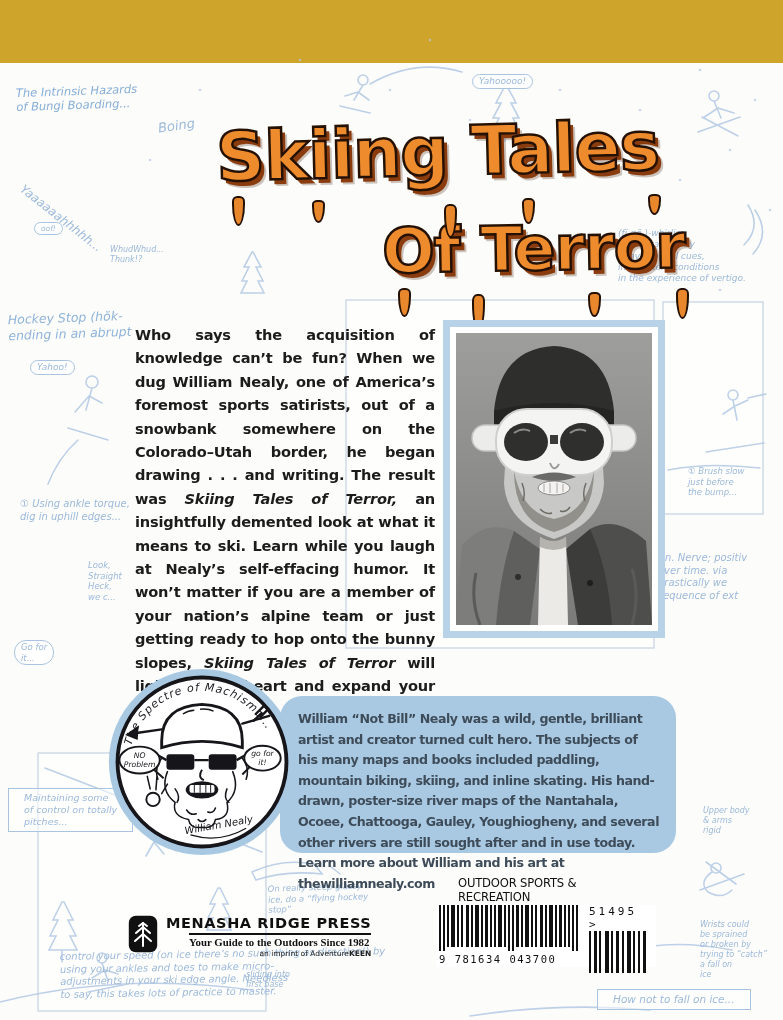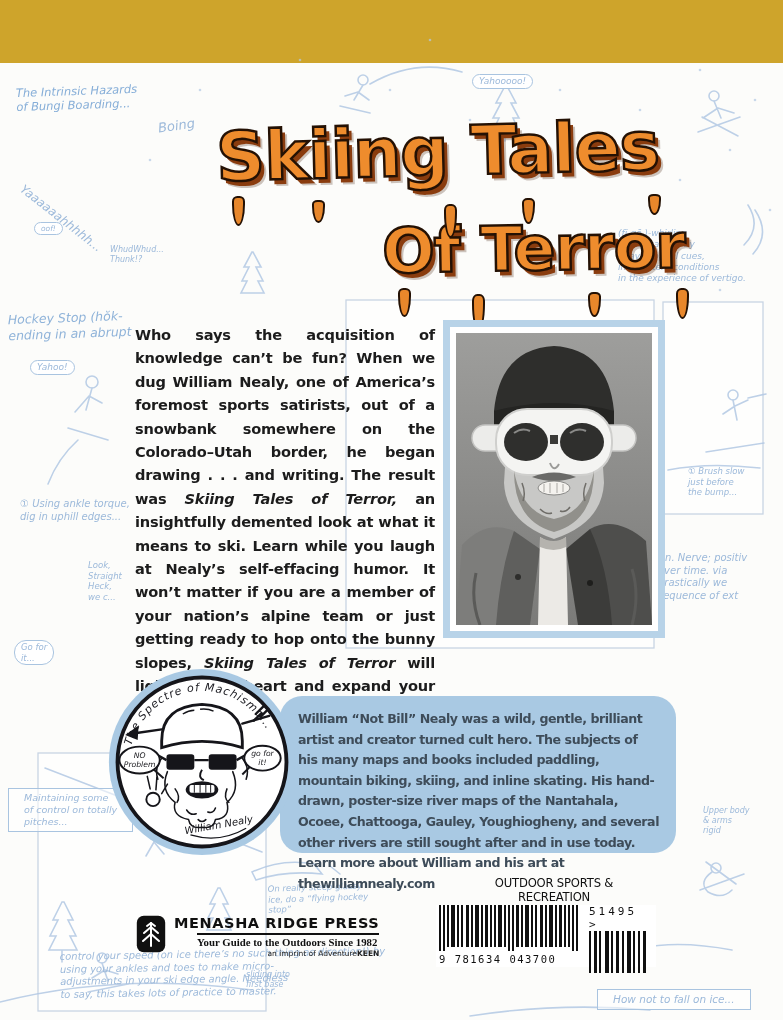--- a/index.html
+++ b/index.html
@@ -29,31 +29,31 @@
   
   .photo-frame{position:absolute;z-index:3;left:443px;top:320px;
       border:7px solid #b8d3e8;background:#fff;padding:6px;line-height:0;}
   
   .blue-box{position:absolute;z-index:3;left:280px;top:696px;width:396px;height:157px;
       background:#a9c9e3;border-radius:22px;box-sizing:border-box;padding:13px 16px 0 18px;}
   .bio-text{margin:0;font-weight:bold;font-size:12.6px;line-height:20.6px;
       letter-spacing:-.45px;color:#3e4c59;}
   .badge{position:absolute;z-index:4;left:106px;top:666px;width:192px;height:192px;}
   
-  .pub{position:absolute;z-index:3;left:136px;top:915px;}
+  .pub{position:absolute;z-index:3;left:128px;top:915px;}
   .pub-row{display:flex;align-items:flex-start;}
   .pub-text{margin-left:8px;}
   .pub-name{font-weight:bold;font-size:14.5px;letter-spacing:.6px;color:#101010;}
   .pub-tagline{border-top:2.5px solid #101010;margin-top:2px;padding-top:1px;
       font-family:"Liberation Serif",serif;font-weight:bold;font-size:10.8px;color:#101010;margin-left:23px;}
   .pub-imprint{text-align:right;font-size:7.5px;color:#222;margin-top:1px;}
   .pub-imprint .kb{font-weight:bold;}
   
   .retail{position:absolute;z-index:3;left:458px;top:876px;width:192px;color:#101010;}
-  .retail-cat{font-size:11.6px;font-weight:500;letter-spacing:-.2px;text-align:center;}
+  .retail-cat{font-size:11.6px;font-weight:500;letter-spacing:-.2px;}
   .retail-row{display:flex;justify-content:space-between;font-size:11.4px;margin-top:2px;}
   .barcode-panel{position:absolute;z-index:3;left:436px;top:905px;width:220px;height:62px;
       background:#fff;display:flex;align-items:flex-start;}
   .ean{width:146px;padding-left:3px;}
   .ean-digits{font-family:"DejaVu Sans Mono",monospace;font-size:10.5px;letter-spacing:1.5px;
       color:#101010;margin-top:-2px;}
   .addon{width:66px;margin-left:4px;}
   .addon-digits{font-family:"DejaVu Sans Mono",monospace;font-size:11px;letter-spacing:3px;
       color:#101010;}
 </style>
@@ -161,20 +161,26 @@
 pitches...</div>
   <div class="bg-note" style="left:268px;top:882px;font-size:8.5px;transform:rotate(-2deg)">On really steep glassy
 ice, do a “flying hockey
 stop”</div>
   <div class="bg-note" style="left:60px;top:948px;font-size:10px;width:340px;transform:rotate(-1deg)">control your speed (on ice there’s no such thing as direction!) by
 using your ankles and toes to make micro-
 adjustments in your ski edge angle. Needless
 to say, this takes lots of practice to master.</div>
   <div class="bg-note" style="left:246px;top:970px;font-size:8px">sliding into
 first base</div>
+  <div class="bg-note" style="left:700px;top:920px;font-size:8px;width:72px">Wrists could
+be sprained
+or broken by
+trying to “catch”
+a fall on
+ice</div>
   <div class="bg-note boxed" style="left:597px;top:989px;font-size:10.5px">How not to fall on ice...</div>
   <div class="bg-note" style="left:703px;top:806px;font-size:8px">Upper body
 &amp; arms
 rigid</div>
   <div class="bg-note" style="left:88px;top:560px;font-size:8.5px">Look,
 Straight
 Heck,
 we c...</div>
   <div class="bg-note bubble" style="left:34px;top:222px;font-size:7.5px">oof!</div>
 

